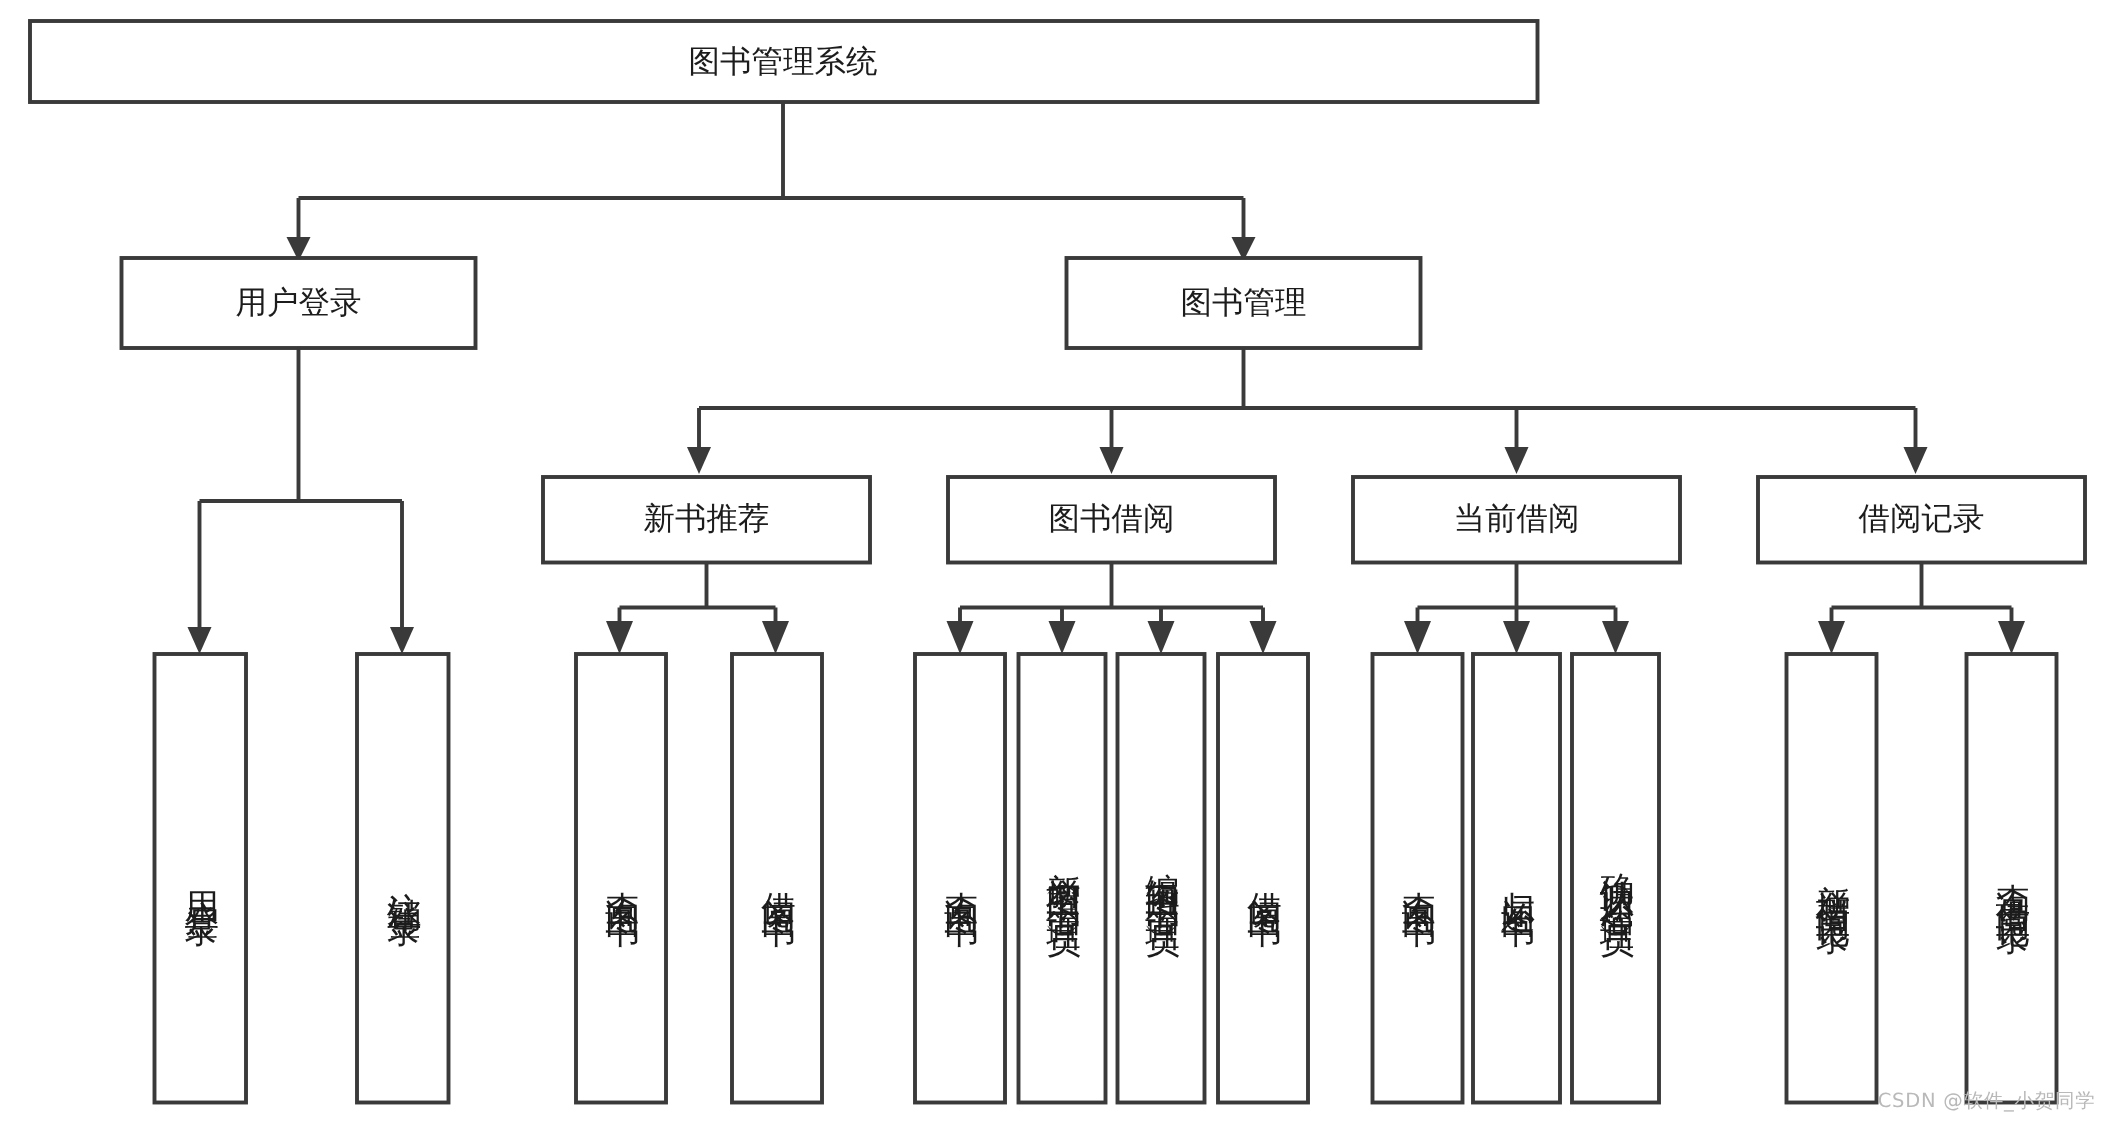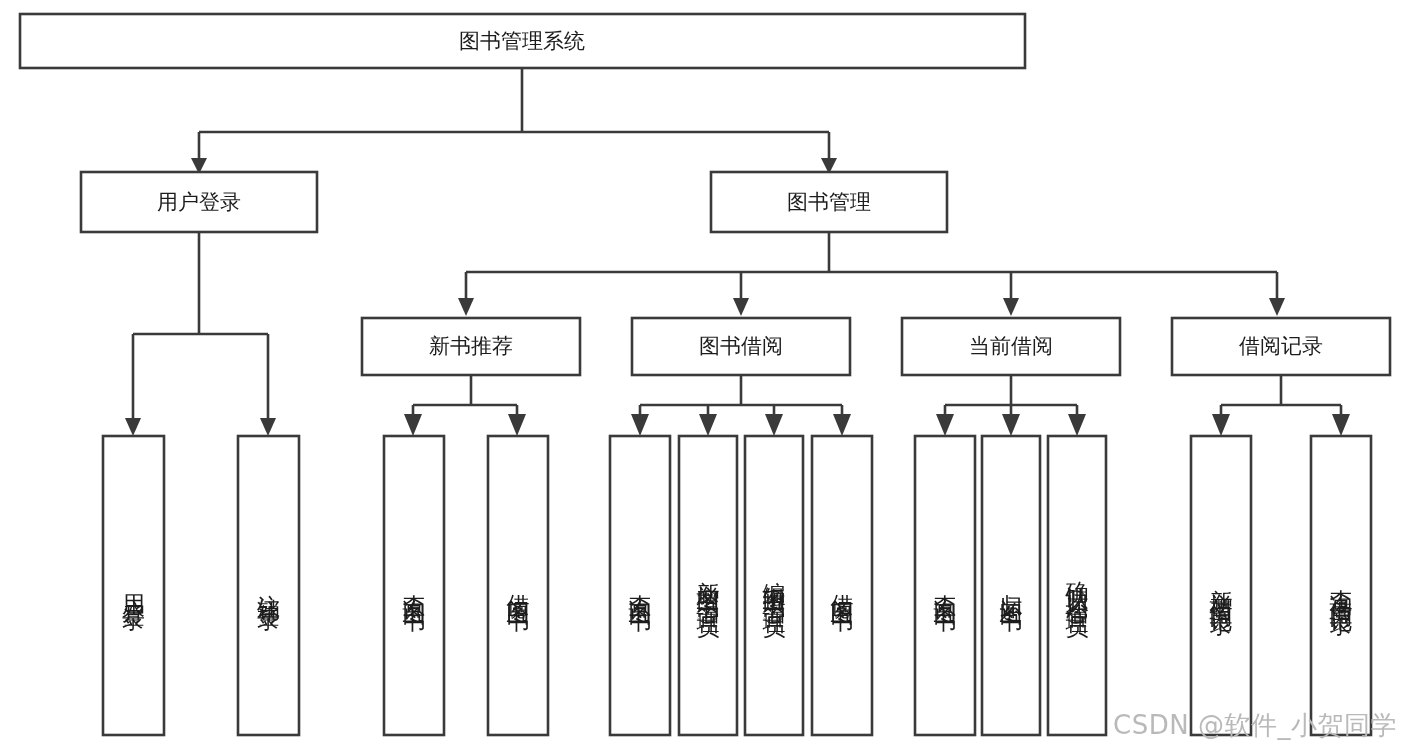--- a/index.html
+++ b/index.html
@@ -45,21 +45,21 @@
     font-size: 21px;
     fill: #1c1c1c;
     text-anchor: middle;
     dominant-baseline: middle;
   }
   .watermark-text {
     position: absolute;
     right: 8px;
     bottom: 4px;
     font-family: "DejaVu Sans", "Liberation Sans", sans-serif;
-    font-size: 26px;
+    font-size: 13px;
     color: #b9b9b9;
     letter-spacing: 0.5px;
     white-space: nowrap;
     user-select: none;
   }
 </style>
 </head>
 <body>
 
 <div id="diagram-root">

